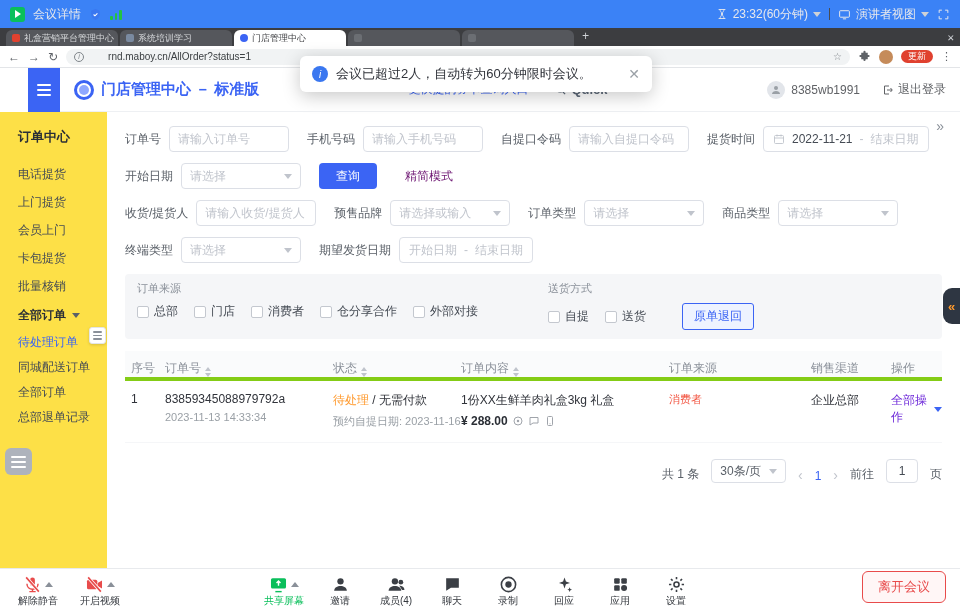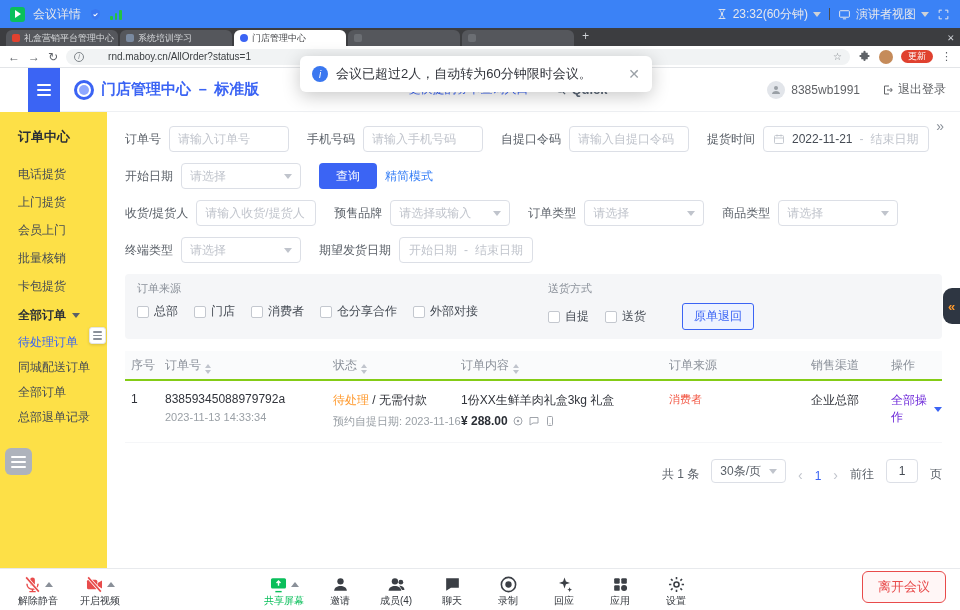--- a/index.html
+++ b/index.html
@@ -66,31 +66,31 @@
   .frow{display:flex;align-items:center;margin-bottom:11px;color:#5a6068;}
   .flabel{margin-right:8px;white-space:nowrap;}
   .fgap{margin-left:18px;}
   .inp{height:26px;border:1px solid #dcdfe6;border-radius:4px;padding:0 8px;font-size:12px;color:#454b54;width:120px;background:#fff;outline:none;}
   .inp::placeholder{color:#c0c4cc;}
   .sel{width:120px;height:26px;border:1px solid #dcdfe6;border-radius:4px;display:flex;align-items:center;justify-content:space-between;padding:0 8px;color:#c0c4cc;background:#fff;}
   .sel .tri-dn{border-top-color:#c0c4cc;}
   .range{height:26px;border:1px solid #dcdfe6;border-radius:4px;display:flex;align-items:center;padding:0 9px;gap:7px;color:#c0c4cc;background:#fff;}
   .range .val{color:#454b54;}
   .btn-primary{background:#3b64f4;color:#fff;border:none;border-radius:4px;height:26px;padding:0 17px;font-size:12px;margin-left:18px;}
-  .mode-link{color:#3b82f6;margin-left:8px;}
+  .mode-link{color:#701a75;margin-left:28px;}
 
   .panel{background:#f5f6f8;border-radius:4px;padding:7px 12px 9px;display:flex;gap:70px;margin-top:2px;}
   .panel-t{font-size:11px;color:#8a9099;margin-bottom:7px;}
   .opts{display:flex;align-items:center;gap:16px;color:#454b54;}
   .opt{display:flex;align-items:center;}
   .cb{width:12px;height:12px;border:1px solid #c4c8cf;border-radius:2px;background:#fff;display:inline-block;margin-right:5px;flex:none;}
   .return-btn{border:1px solid #3b64f4;color:#3b64f4;background:#eef3ff;border-radius:3px;font-size:12px;padding:4px 11px;margin-left:20px;}
 
   .tbl{margin-top:12px;}
-  .thead{display:flex;background:#fafbfc;color:#8a9099;height:30px;align-items:center;border-bottom:2px solid #84cc16;}
+  .thead{display:flex;background:#fafbfc;color:#8a9099;height:30px;align-items:flex-end;border-bottom:4px solid #84cc16;}
   .trow{display:flex;padding:11px 0 13px;border-bottom:1px solid #f5f6f8;align-items:flex-start;}
   .c1{width:40px;padding-left:6px;flex:none;}
   .c2{width:168px;flex:none;}
   .c3{width:128px;flex:none;}
   .c4{width:208px;flex:none;}
   .c5{width:142px;flex:none;}
   .c6{width:80px;flex:none;}
   .c7{flex:1;}
   .sort{display:inline-flex;flex-direction:column;gap:2px;margin-left:4px;vertical-align:1px;}
   .sort i{width:0;height:0;border-left:3.5px solid transparent;border-right:3.5px solid transparent;display:block;}
@@ -257,22 +257,22 @@
         <span>退出登录</span>
       </span>
     </div>
   </div>
 
   <div class="sidebar">
     <div class="side-title">订单中心</div>
     <div class="side-item">电话提货</div>
     <div class="side-item">上门提货</div>
     <div class="side-item">会员上门</div>
+    <div class="side-item">卡包提货</div>
     <div class="side-item">批量核销</div>
-    <div class="side-item">卡包提货</div>
     <div class="side-group">
       <span>全部订单</span>
       <span class="tri-dn"></span>
     </div>
     <div class="side-sub active">待处理订单</div>
     <div class="side-sub">同城配送订单</div>
     <div class="side-sub">全部订单</div>
     <div class="side-sub">总部退单记录</div>
   </div>
 

